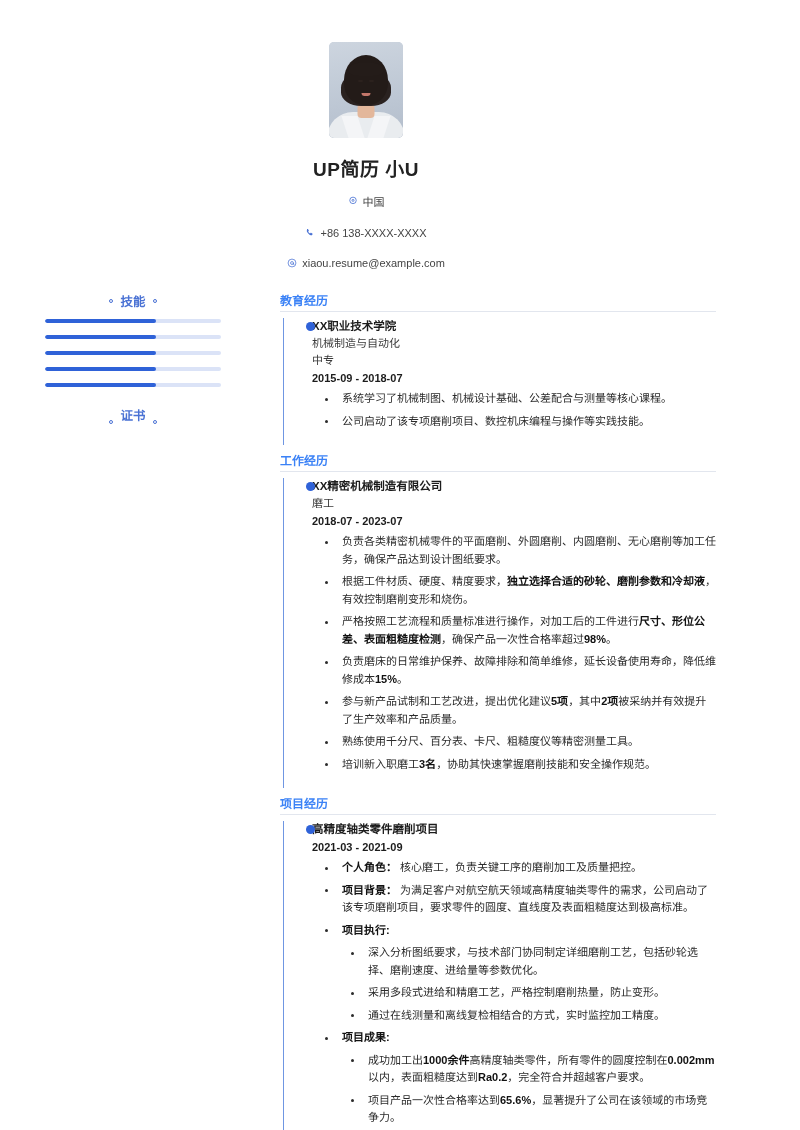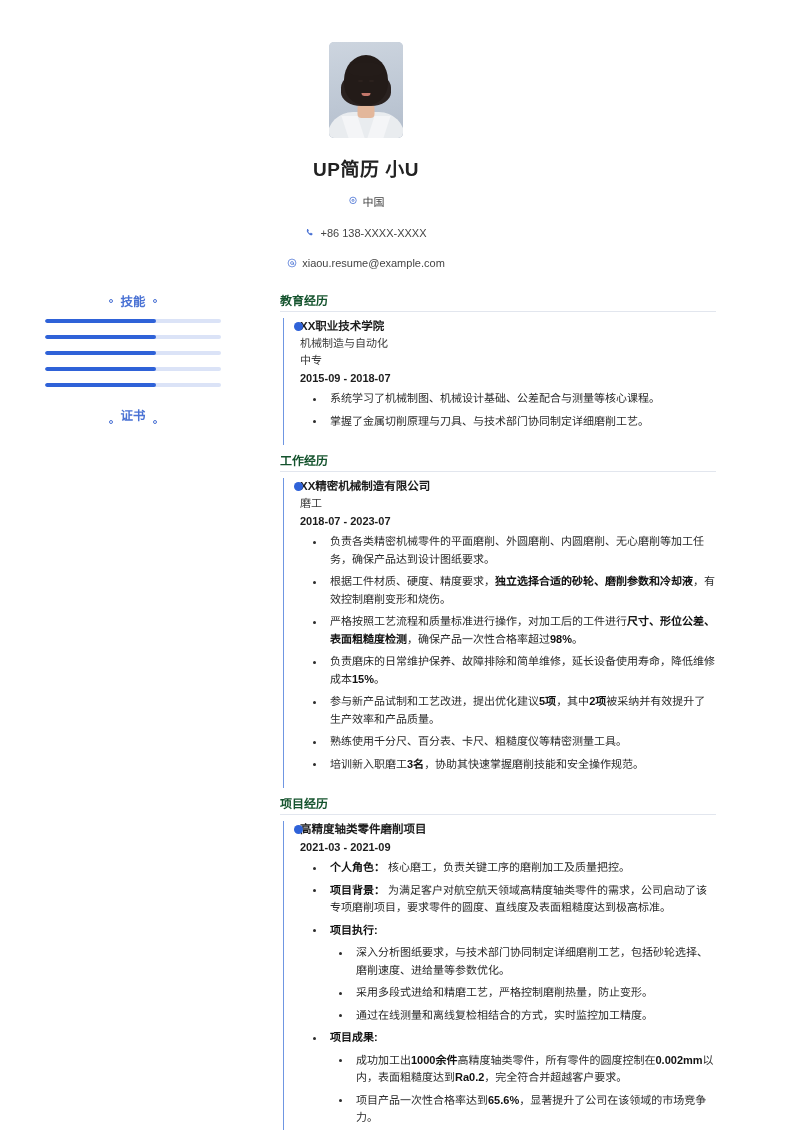--- a/index.html
+++ b/index.html
@@ -157,31 +157,31 @@
     border:1px solid #4a72d4; display:inline-block;
   }
   .cert-block { text-align:center; margin-bottom: 14px; }
   .cert-title { font-size:12px; font-weight:700; color:#1f1f1f; line-height:18px; }
   .cert-org { font-size:11px; color:#333; line-height:16px; }
   .cert-date { font-size:11px; color:#333; line-height:16px; }
 
   
   .section { margin-bottom: 6px; }
   .section-title {
-    color: #14532d;
+    color: #3b82f6;
     font-size: 12px;
     font-weight: 700;
     padding-bottom: 3px;
     border-bottom: 1px solid #e2e6ee;
     margin-bottom: 6px;
   }
 
   .timeline {
     position: relative;
-    padding-left: 16px;
+    padding-left: 28px;
     border-left: 1.5px solid #6f96e2;
     margin-left: 3px;
     padding-bottom: 4px;
   }
   .tl-dot {
     position:absolute; left:-6.5px; top:4px;
     width: 9px; height:9px; border-radius:50%;
     background:#2f62d8;
   }
   .entry { position:relative; padding-bottom: 6px; }
@@ -368,21 +368,21 @@
         <div class="section-title">教育经历</div>
         <div class="timeline" id="education-container">
             <div class="entry">
               <span class="tl-dot"></span>
               <div class="e-title">XX职业技术学院</div>
               <div class="e-sub">机械制造与自动化</div>
               <div class="e-sub">中专</div>
               <div class="e-date">2015-09 - 2018-07</div>
               <ul class="bullets">
                 <li>系统学习了机械制图、机械设计基础、公差配合与测量等核心课程。</li>
-                <li>掌握了金属切削原理与刀具、与技术部门协同制定详细磨削工艺。</li>
+                <li>公司启动了该专项磨削项目、数控机床编程与操作等实践技能。</li>
               </ul>
             </div>
           </div>
       </div>
 
       <div class="section">
         <div class="section-title">工作经历</div>
         <div class="timeline" id="work-container">
             <div class="entry">
               <span class="tl-dot"></span>

